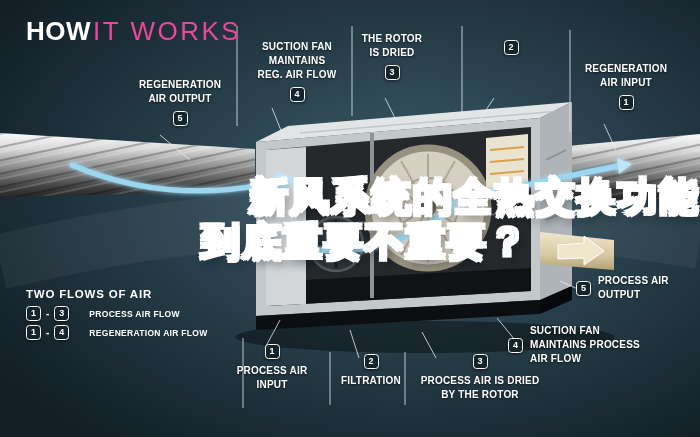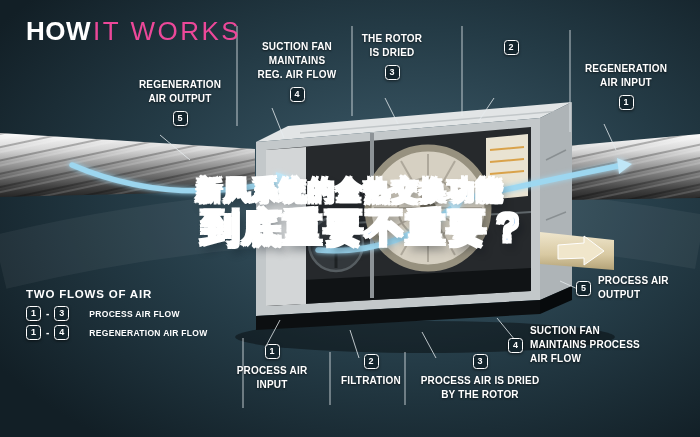--- a/index.html
+++ b/index.html
@@ -12,21 +12,21 @@
   
   .title{position:absolute;left:26px;top:18px;z-index:6;color:#ffffff;font-size:26px;line-height:1;}
   .title .bold{font-weight:800;letter-spacing:.5px;}
   .title .light{font-weight:300;color:#ec4899;margin-left:2px;letter-spacing:2.5px;}
 
   
   .overlay{position:absolute;left:0;top:176px;width:100%;z-index:9;text-align:center;
     color:#2b7fd9;font-weight:900;pointer-events:none;
     -webkit-text-stroke:2px #ffffff;
     text-shadow:-2px -2px 0 #fff,2px -2px 0 #fff,-2px 2px 0 #fff,2px 2px 0 #fff,4px 6px 8px rgba(0,10,20,.45);}
-  .overlay .l1{font-size:26px;line-height:1.1;letter-spacing:2px;}
+  .overlay .l1{font-size:39px;line-height:1.1;letter-spacing:2px;text-align:right;}
   .overlay .l2{font-size:39px;line-height:1.2;letter-spacing:2px;margin-left:30px;}
 
   
   .label{position:absolute;display:flex;flex-direction:column;align-items:center;gap:5px;z-index:5;}
   .label .txt{font-size:10px;font-weight:700;line-height:1.4;color:#ffffff;white-space:pre-line;
     text-align:center;letter-spacing:.2px;text-shadow:0 1px 2px rgba(0,0,0,.6);}
   .badge{box-sizing:border-box;min-width:15px;height:15px;padding:0 2px;border:1.5px solid #ffffff;
     border-radius:3.5px;background:#13242c;color:#ffffff;font-size:9px;font-weight:700;
     display:inline-flex;align-items:center;justify-content:center;line-height:1;
     box-shadow:0 1px 3px rgba(0,0,0,.55);}

